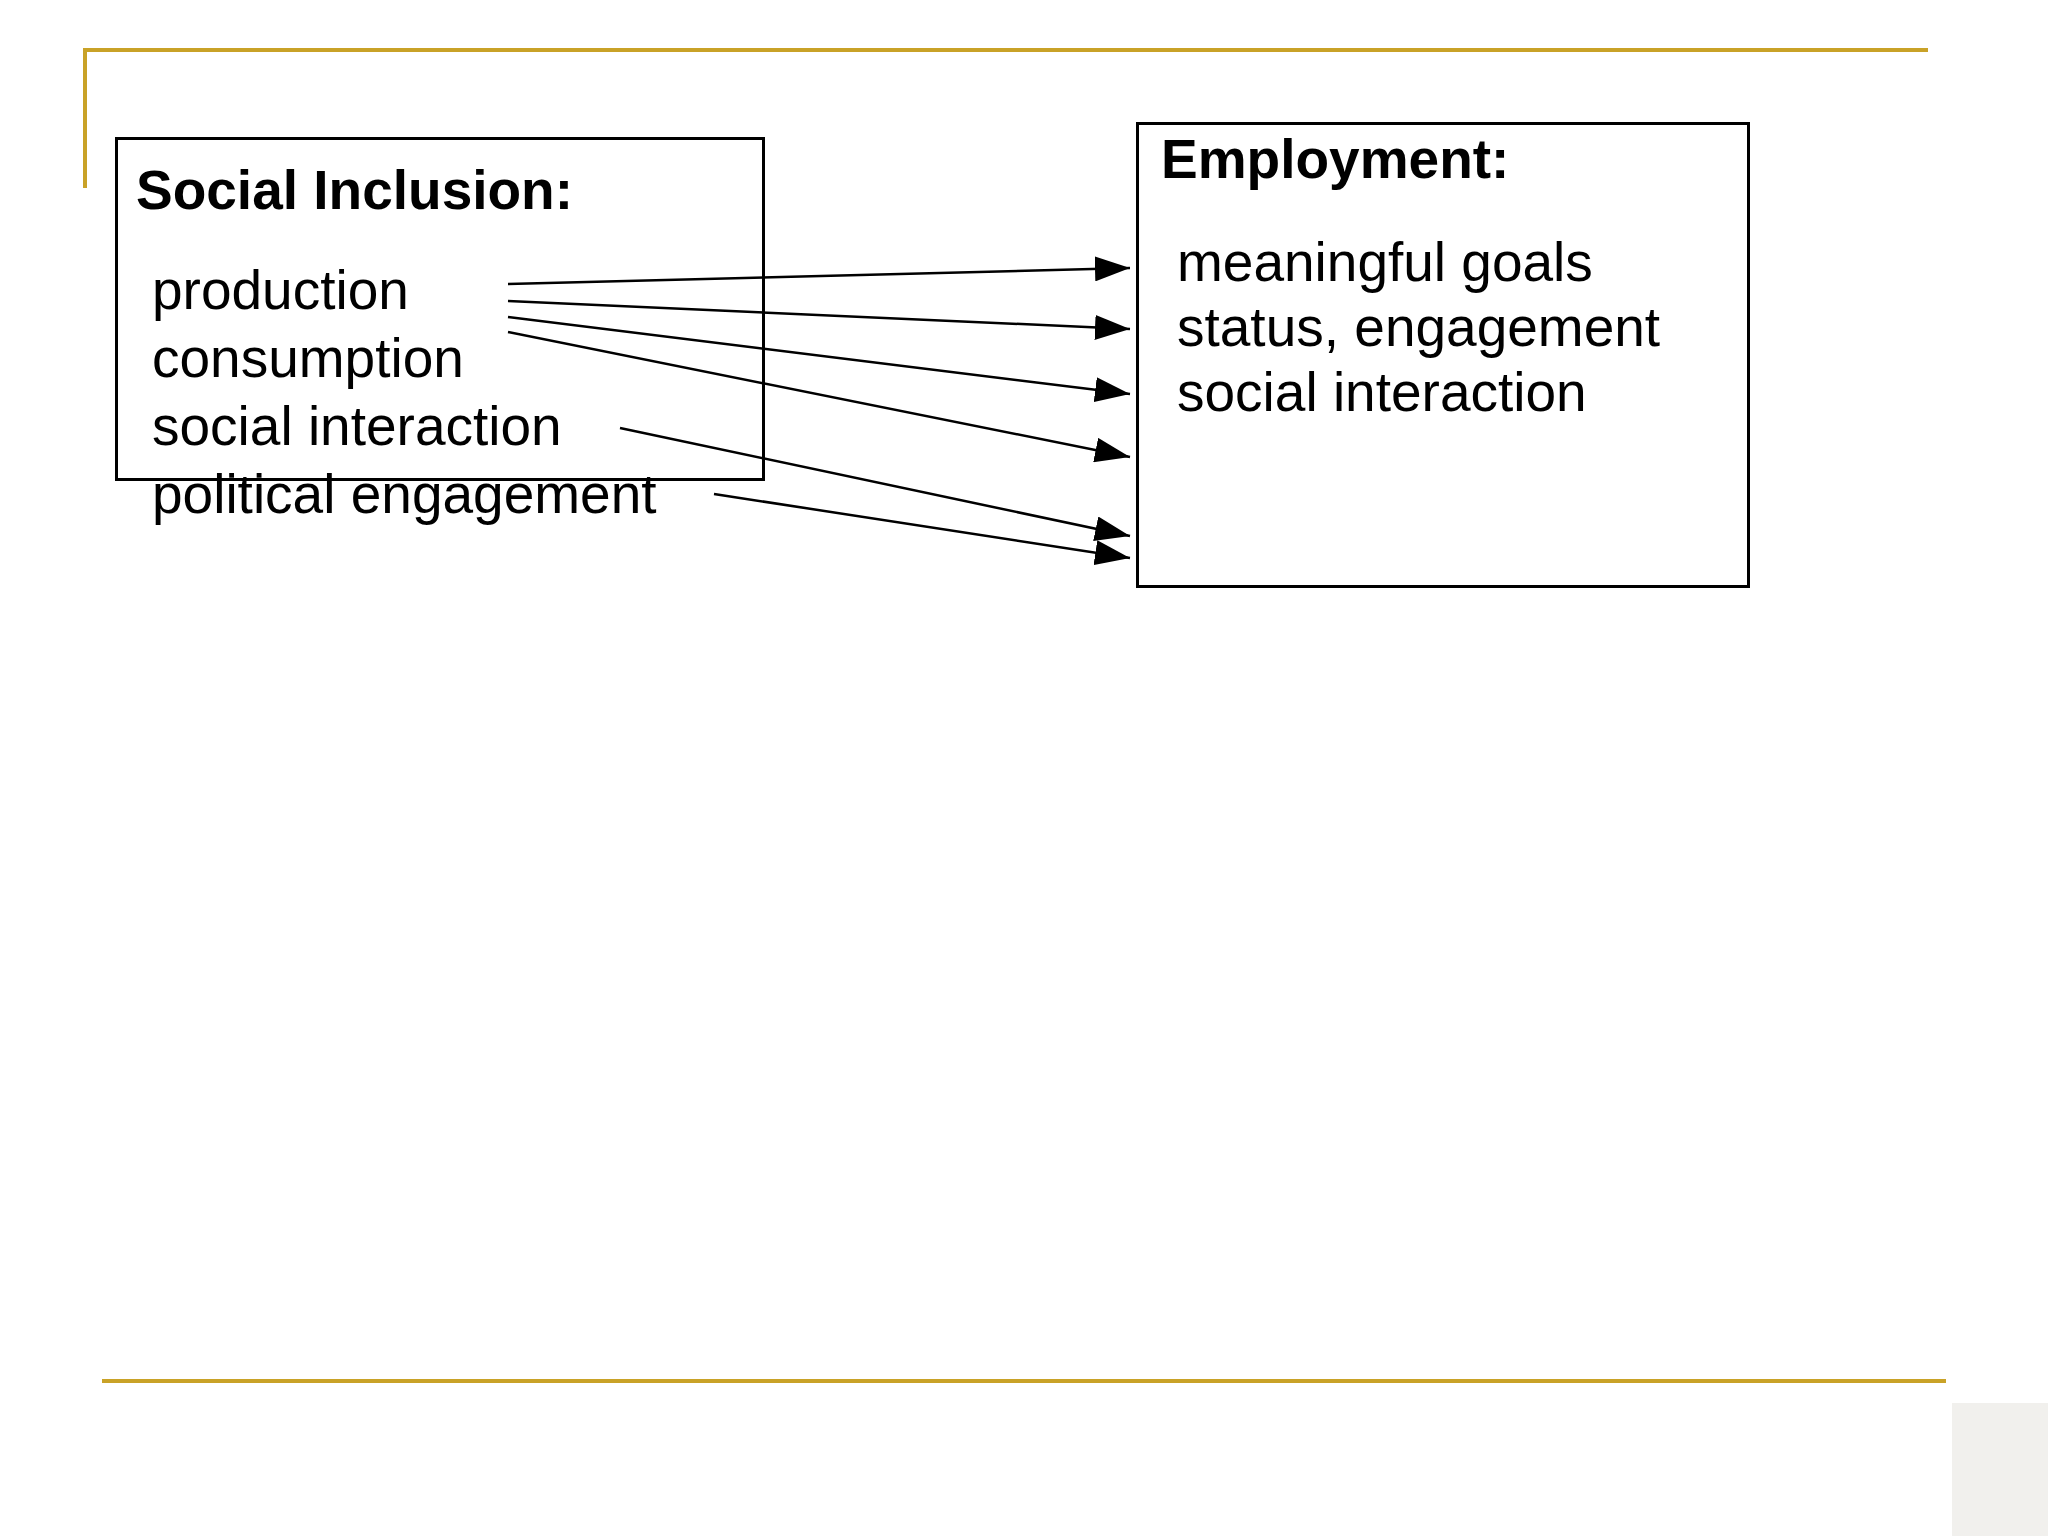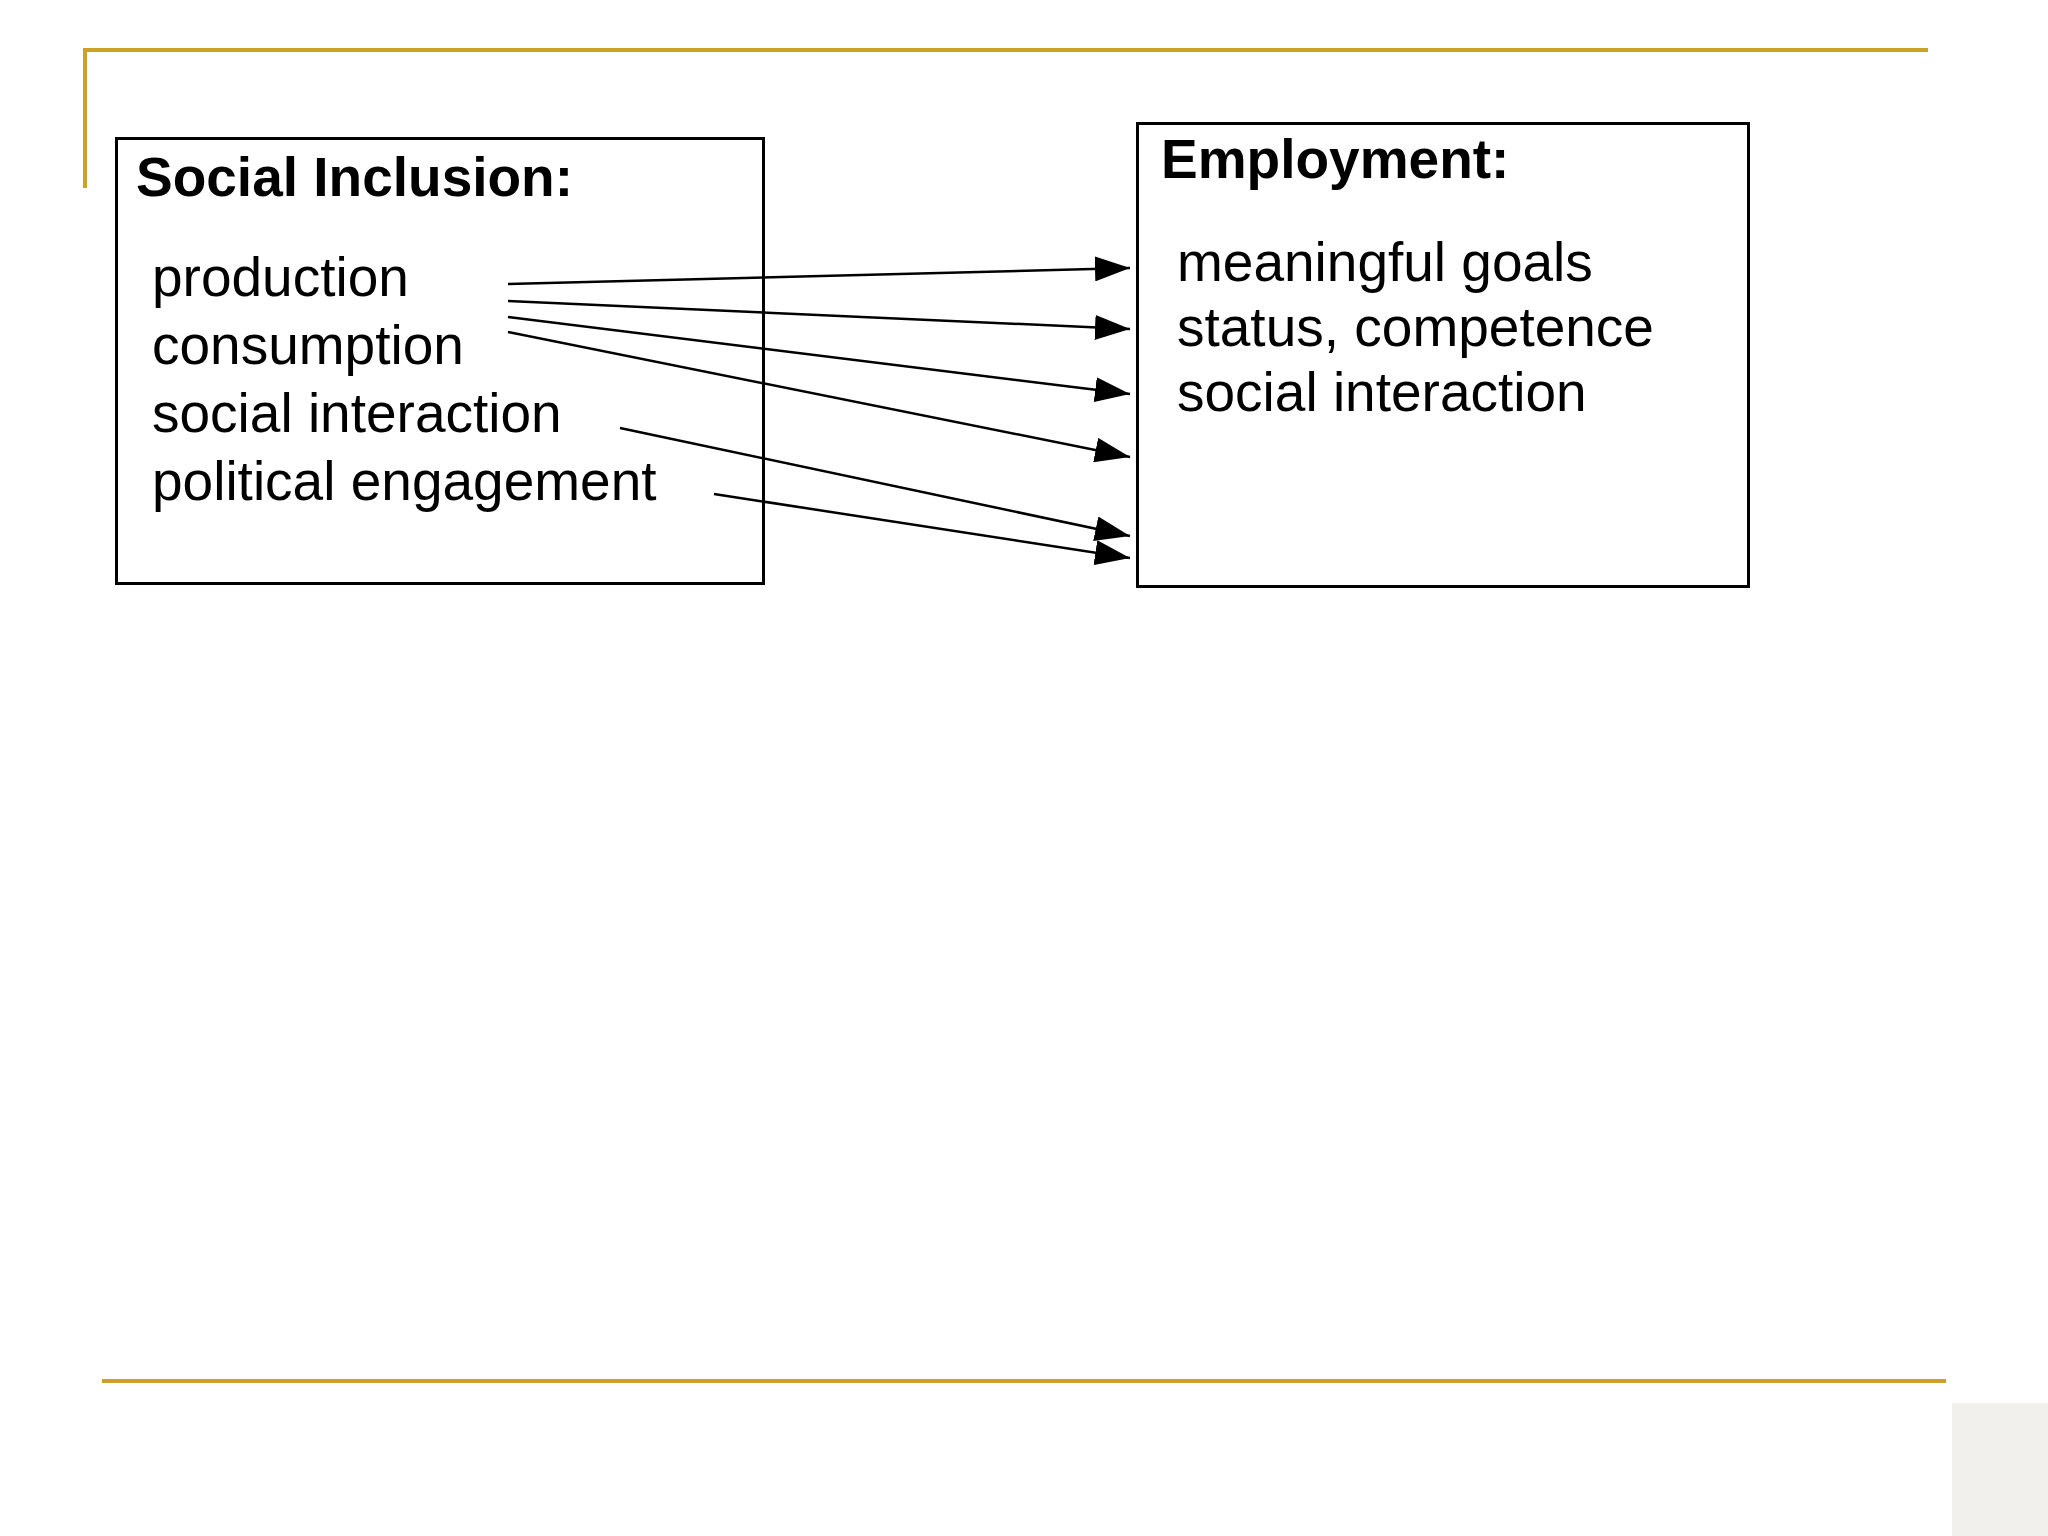--- a/index.html
+++ b/index.html
@@ -43,22 +43,22 @@
   
   .dbox {
     position: absolute;
     border: 3px solid #000000;
     box-sizing: border-box;
     background: transparent;
     color: #000000;
   }
   .box-left {
     left: 115px; top: 137px;
-    width: 650px; height: 448px;
-    padding: 3px 0 0 18px;
+    width: 650px; height: 344px;
+    padding: 16px 0 0 18px;
   }
   .box-right {
     left: 1136px; top: 122px;
     width: 614px; height: 466px;
     padding: 0 0 0 22px;
   }
   .dbox .box-title {
     font-size: 55px;
     font-weight: bold;
     line-height: 68px;
@@ -103,21 +103,21 @@
       <li>consumption</li>
       <li>social interaction</li>
       <li>political engagement</li>
     </ul>
   </div>
 
   <div class="dbox box-right">
     <div class="box-title">Employment:</div>
     <ul class="box-items">
       <li>meaningful goals</li>
-      <li>status, competence</li>
+      <li>status, engagement</li>
       <li>social interaction</li>
     </ul>
   </div>
 
   <svg class="arrows" viewBox="0 0 2048 1536">
     <defs>
       <marker id="ah" markerWidth="14" markerHeight="10" refX="14" refY="5" orient="auto" markerUnits="strokeWidth">
         <path d="M0,0 L14,5 L0,10 Z" fill="#000000"></path>
       </marker>
     </defs>

